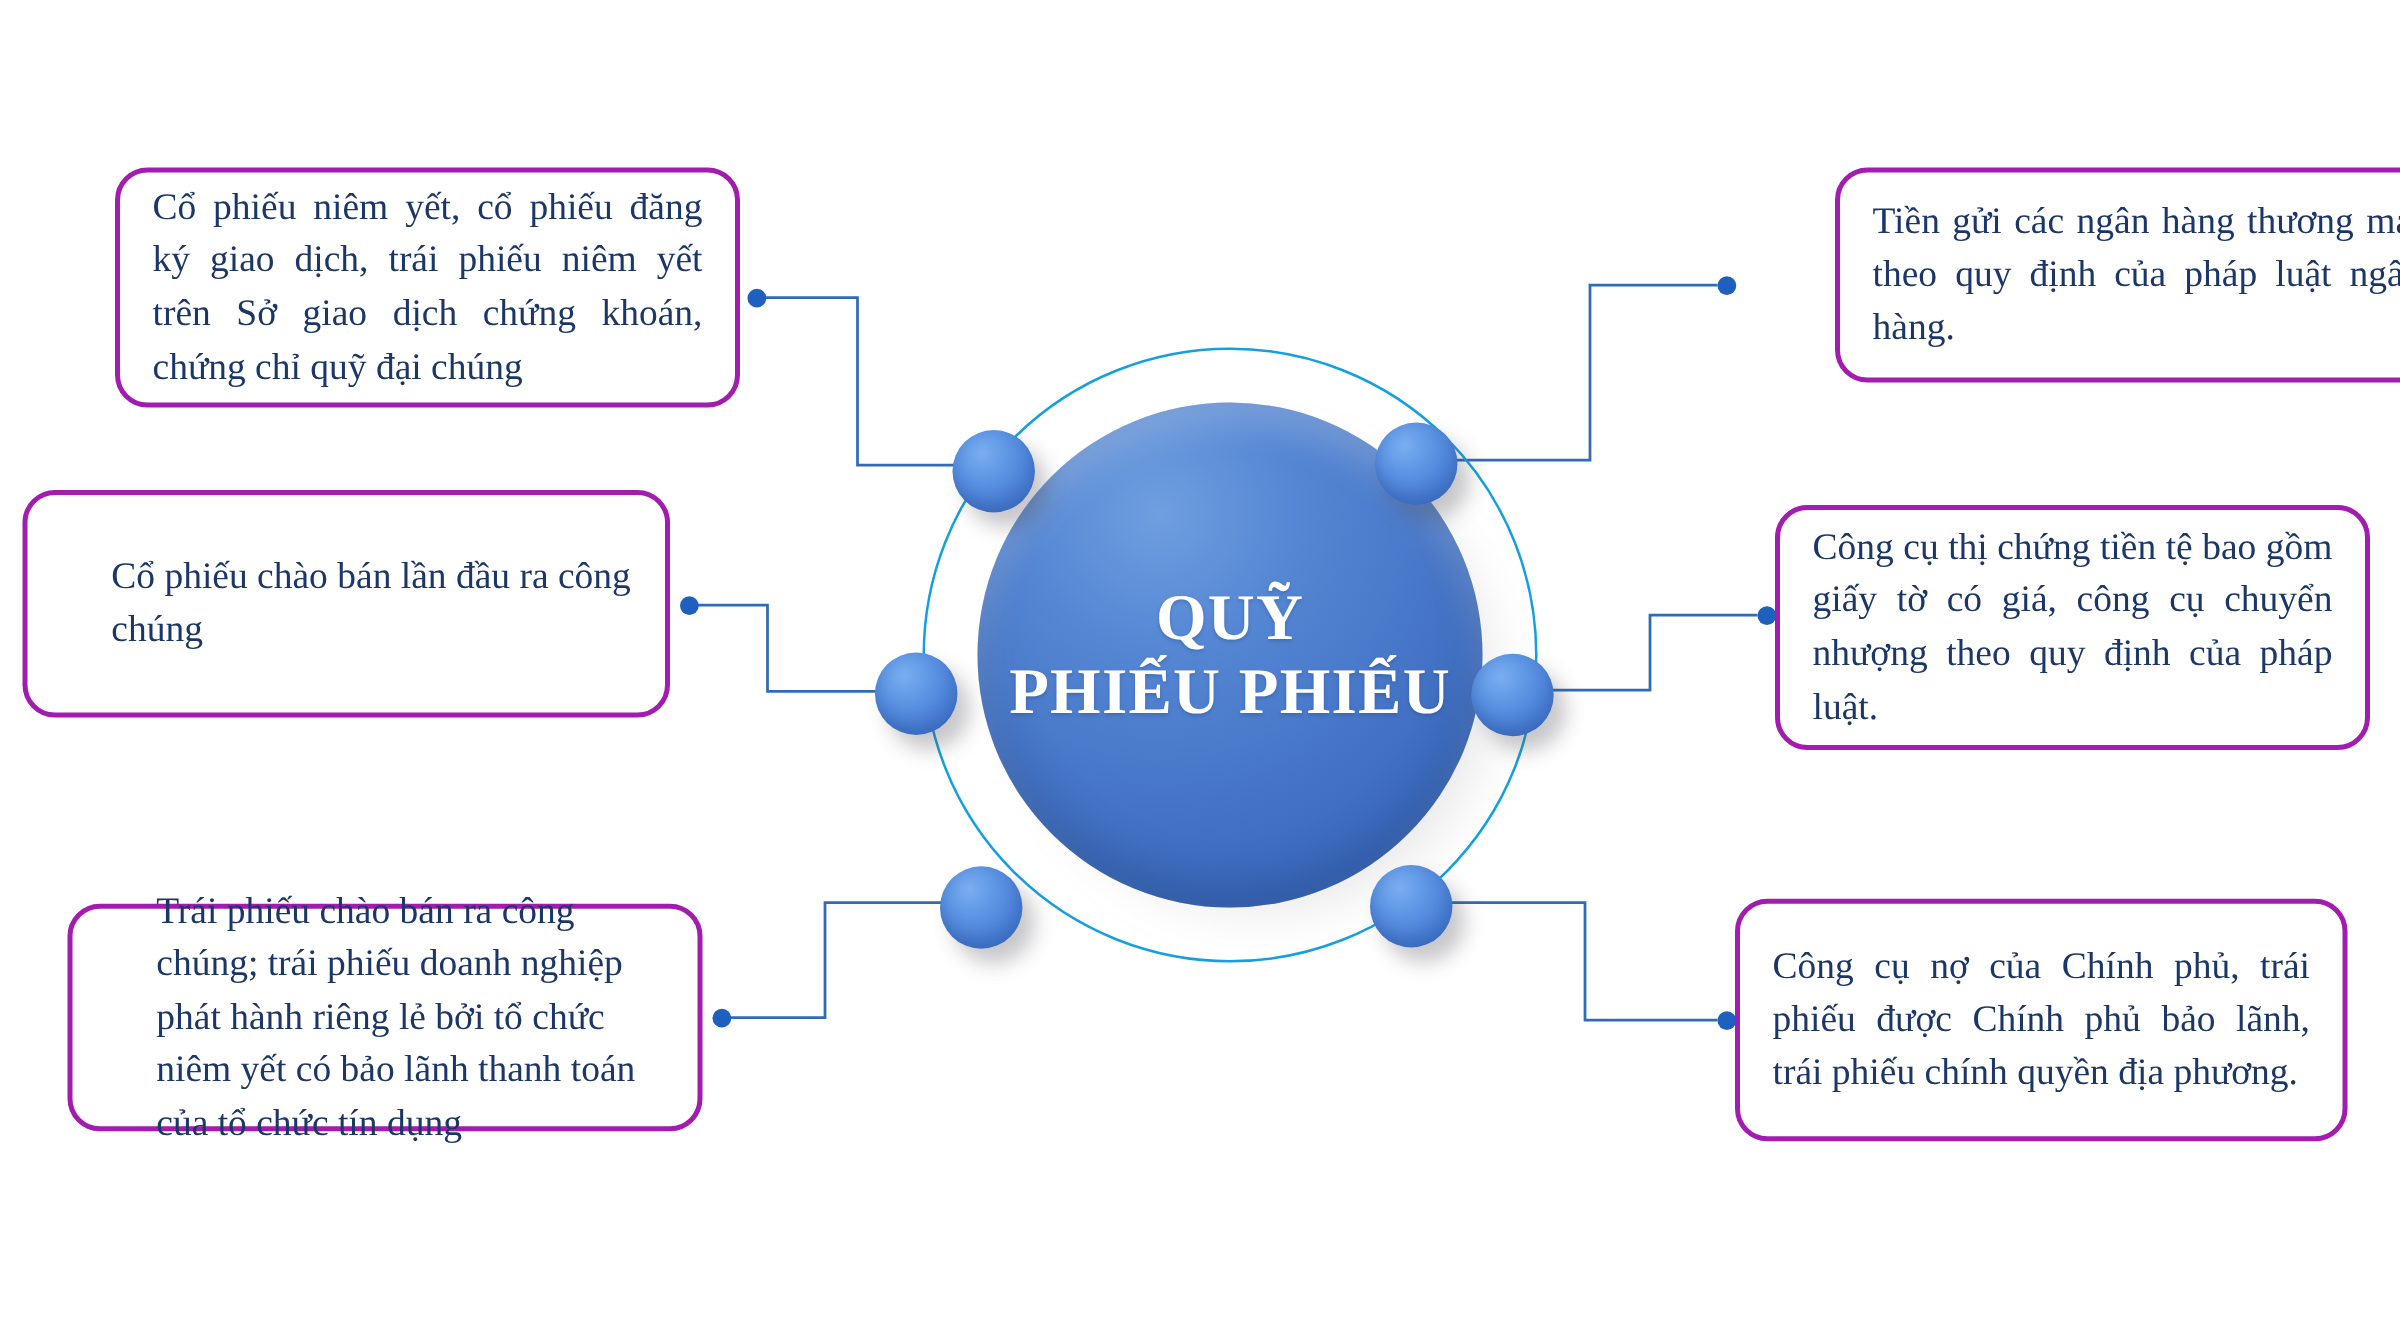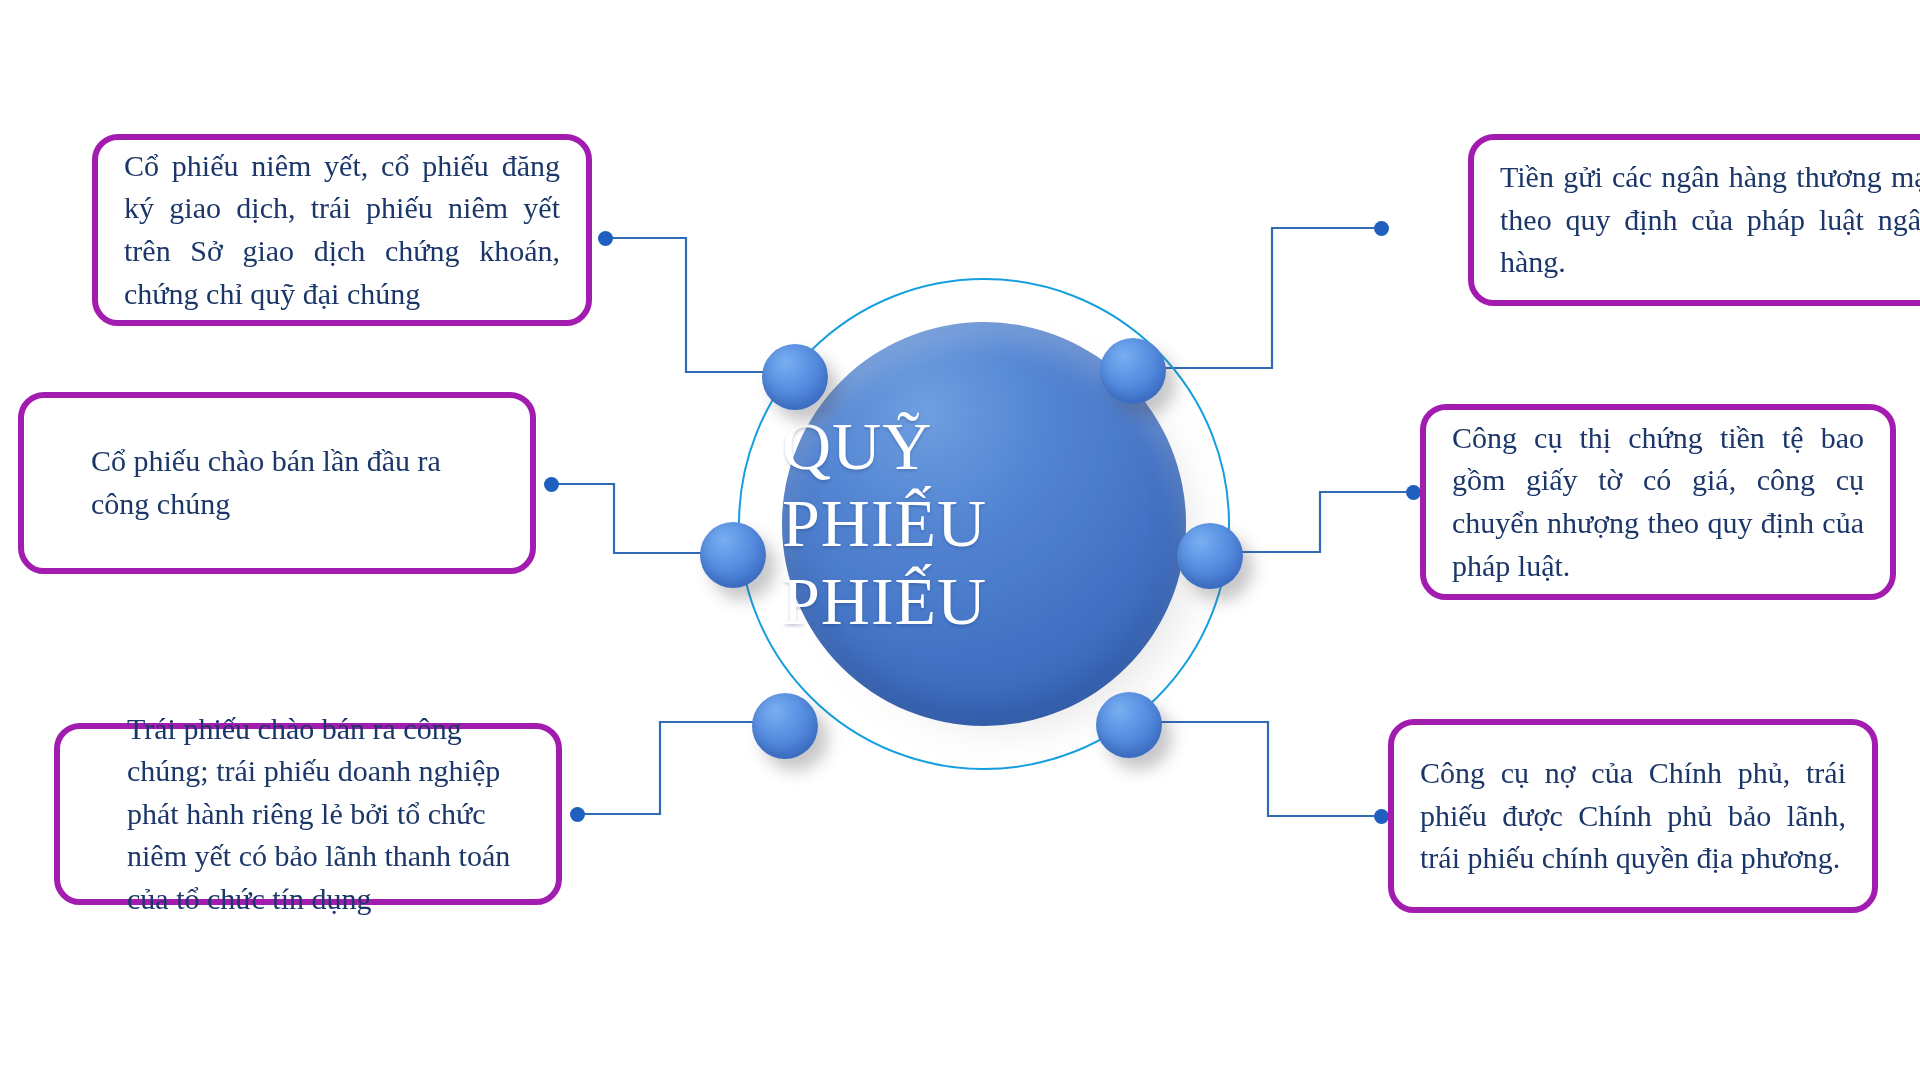--- a/index.html
+++ b/index.html
@@ -12,21 +12,21 @@
   }
   #stage{position:absolute;left:0;top:0;width:1920px;height:1065px;}
 
   
   #wires{position:absolute;left:0;top:0;width:1920px;height:1065px;}
 
   
   .box{
     position:absolute;
     box-sizing:border-box;
-    border:6px solid #a21caf;
+    border:4px solid #a21caf;
     border-radius:26px;
     background:#ffffff;
     color:#1b3668;
     font-size:30px;
     line-height:1.42;
     text-align:justify;
     text-align-last:left;
     padding:18px 26px;
     display:flex;
     align-items:center;
@@ -54,24 +54,24 @@
   #core{
     position:absolute;left:782px;top:322px;width:404px;height:404px;
     border-radius:50%;
     background:
       radial-gradient(circle at 36% 22%, #6f9fe0 0%, #5587d4 26%, #4574c6 58%, #3a68bb 80%, #3a66b8 100%);
     box-shadow:inset 0 -16px 34px rgba(24,52,110,.30), inset 0 16px 28px rgba(255,255,255,.25);
     display:flex;align-items:center;justify-content:center;
   }
   #core-label{
     color:#ffffff;
-    font-weight:normal;
-    font-size:68px;
+    font-weight:bold;
+    font-size:52px;
     line-height:1.14;
-    text-align:left;
+    text-align:center;
     letter-spacing:1px;
     text-shadow:0 2px 3px rgba(20,45,95,.25);
     font-family:"Liberation Serif","DejaVu Serif",serif;
   }
 
   
   #orbit{
     position:absolute;left:738px;top:278px;width:492px;height:492px;
     border-radius:50%;
     border:2px solid #169fe0;

